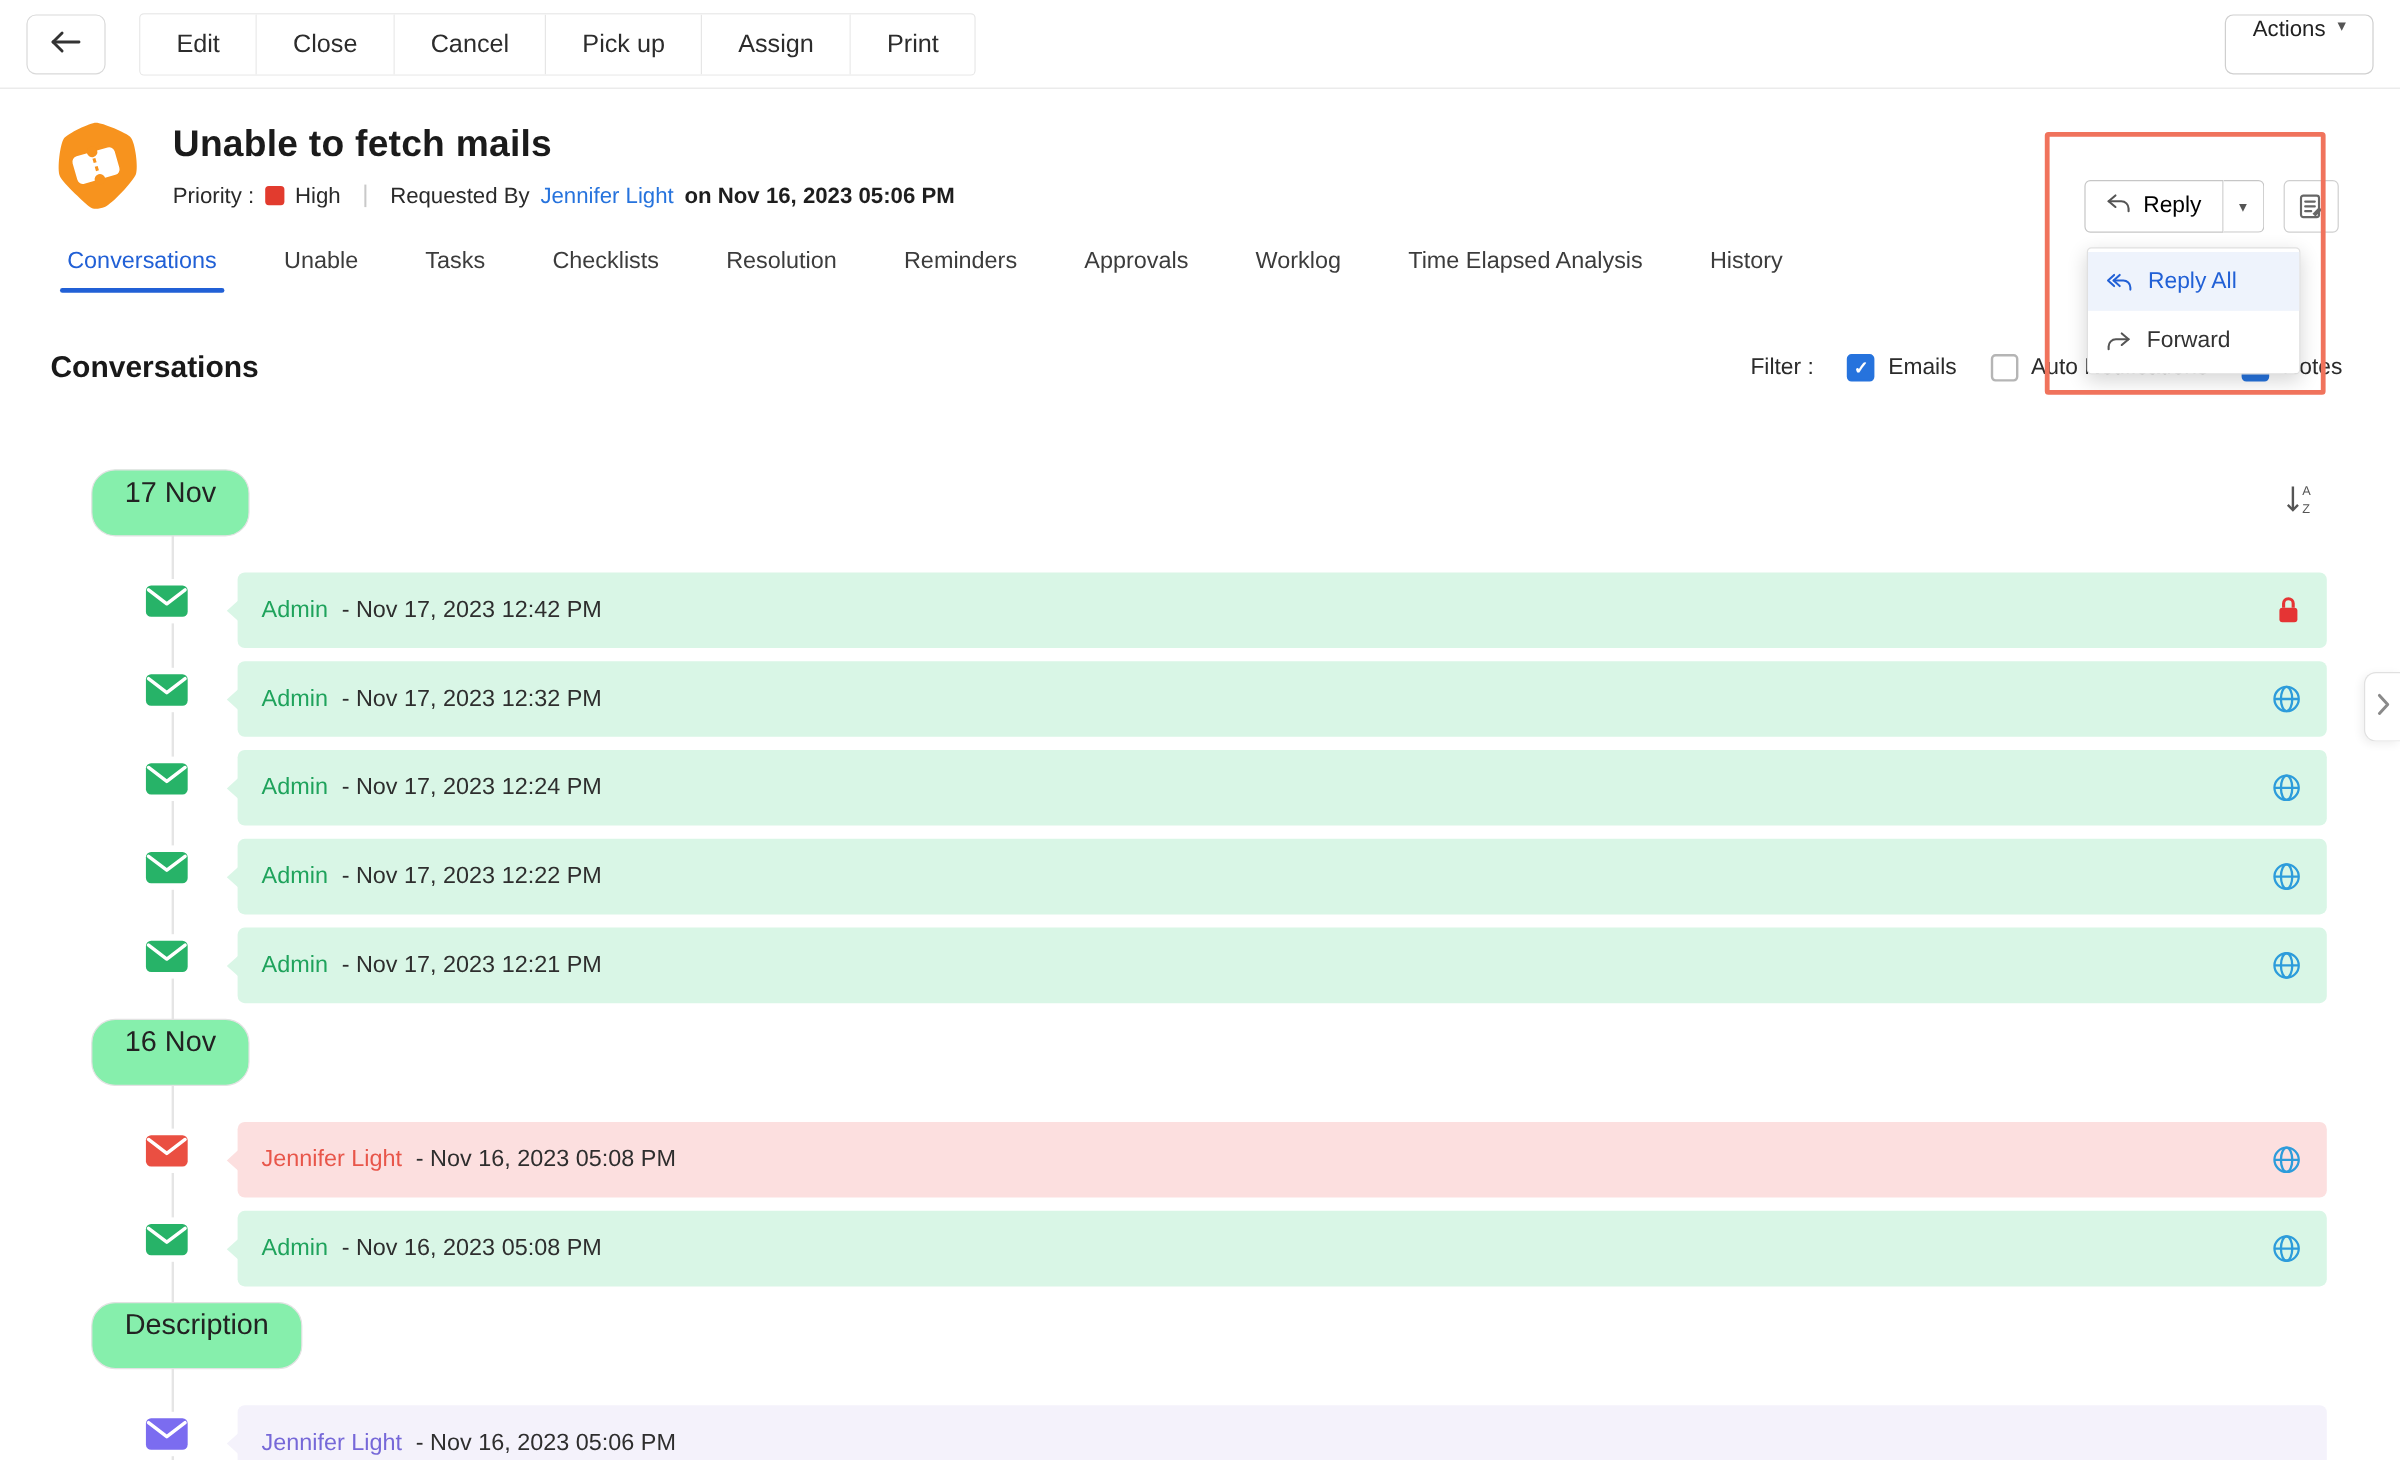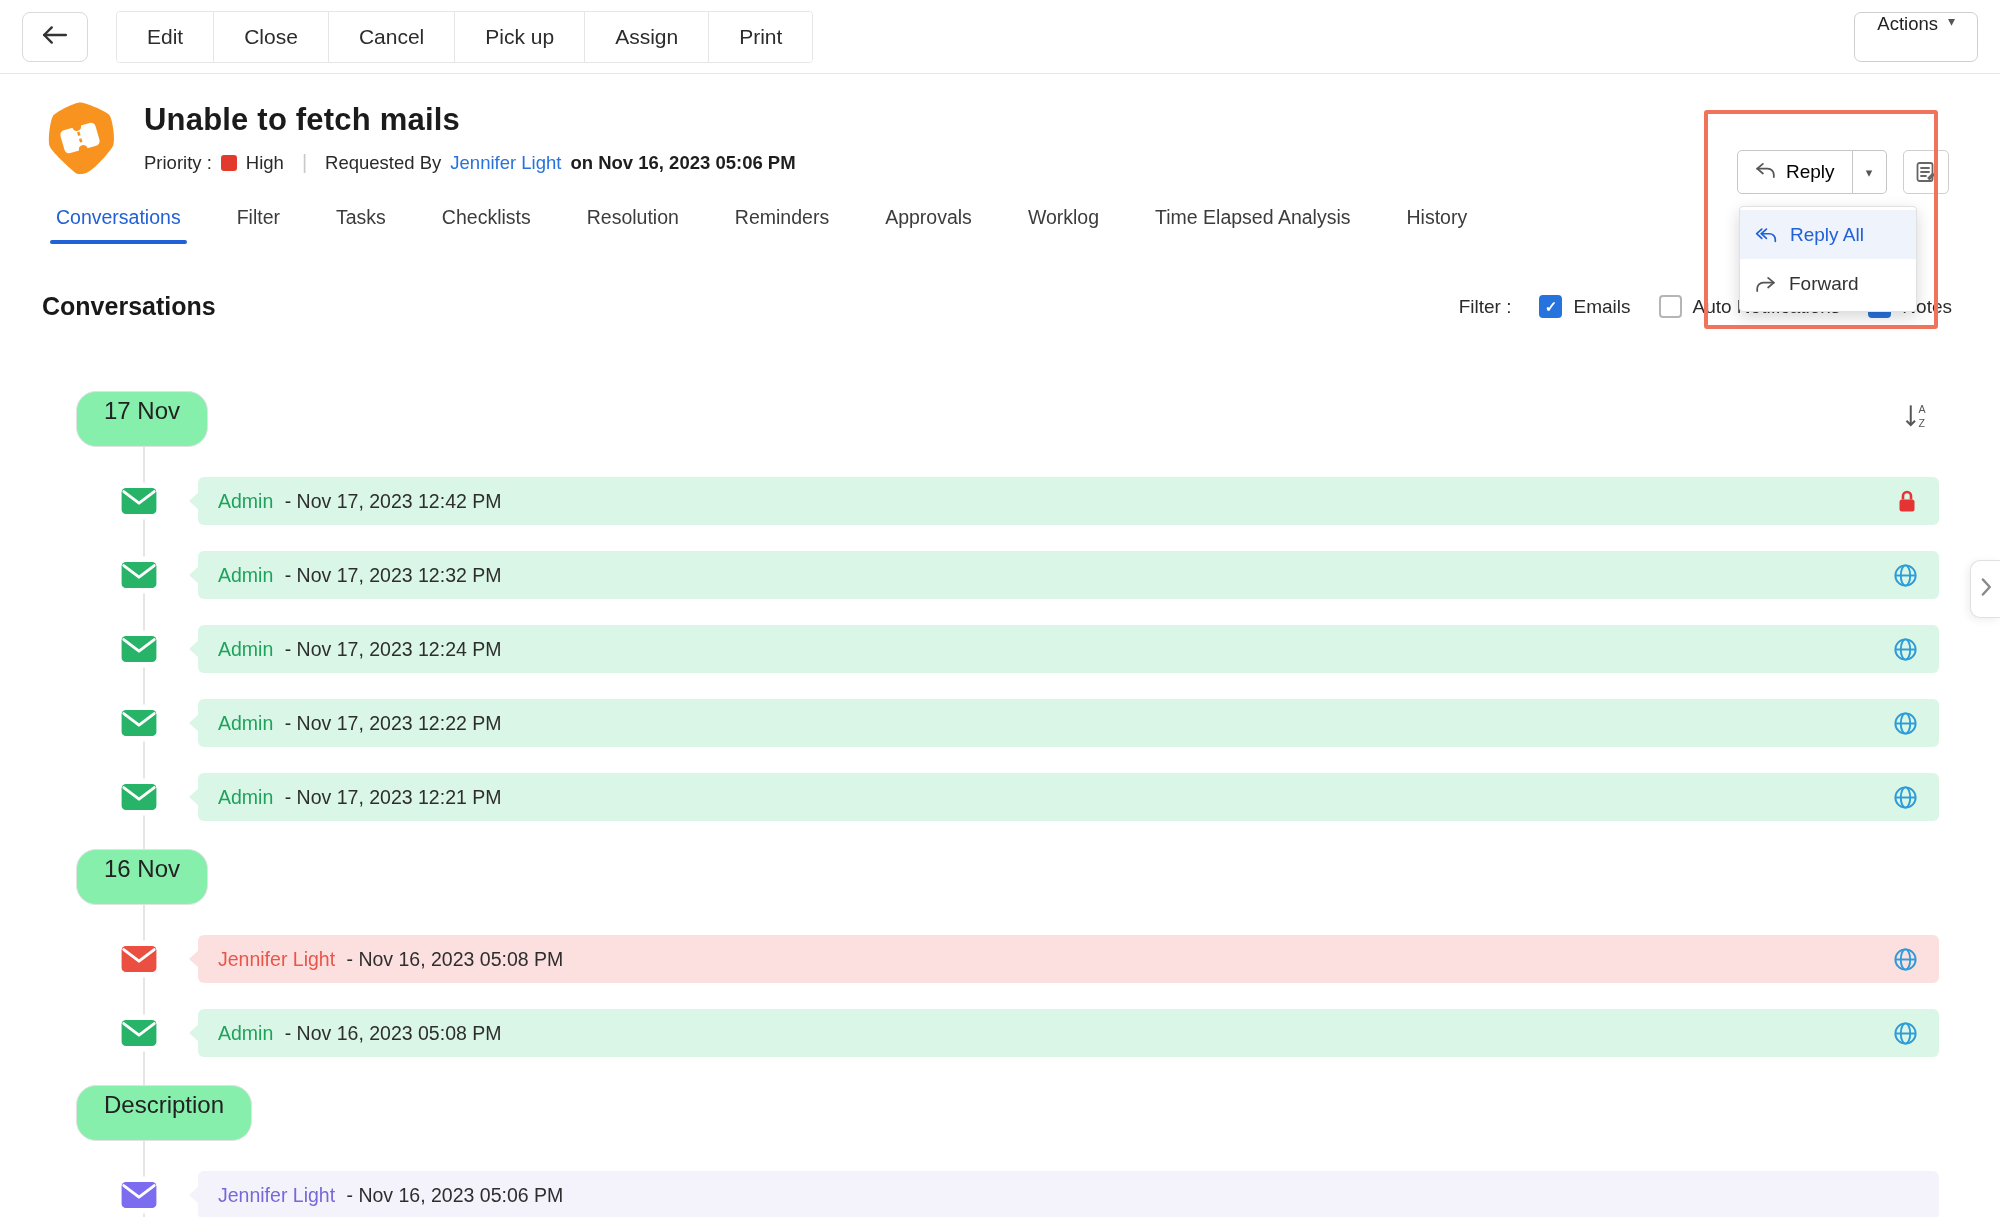--- a/index.html
+++ b/index.html
@@ -51,21 +51,21 @@
   
   .timeline { position:relative; margin-top:70px; padding-bottom:46px; }
   .rail { position:absolute; left:101px; top:24px; bottom:60px; width:2px; background:#e5e5e5; z-index:0; }
   .date-pill { position:relative; z-index:1; width:fit-content; margin:28px 0 30px 34px; padding:0 27px;
     height:56px; line-height:38px; background:#86efac; border:1px solid #e2e2e2; border-radius:20px;
     font-size:24px; color:#222; }
   .date-pill:first-child { margin-top:0; }
   .entry { position:relative; margin:0 13px 26px 0; height:48px; }
   .env { position:absolute; left:78px; top:50%; transform:translateY(-50%); z-index:1;
     background:#fff; padding:4px 0; display:flex; }
-  .bubble { margin-left:156px; height:48px; border-radius:6px; display:flex; align-items:center;
+  .bubble { margin-left:156px; height:63px; border-radius:6px; display:flex; align-items:center;
     padding:0 20px; position:relative; background:var(--bg); cursor:pointer; }
   .bubble::before { content:""; position:absolute; left:-9px; top:50%; transform:translateY(-50%);
     border:9px solid transparent; border-right:10px solid var(--bg); border-left:0; }
   .sender { font-size:19.5px; font-weight:500; }
   .ttext { font-size:19.5px; font-weight:500; color:#2e2e2e; margin-left:6px; }
   .right-ic { margin-left:auto; display:flex; align-items:center; }
   .sort-btn { position:absolute; top:10px; right:20px; background:none; border:none; cursor:pointer; z-index:2; }
 
   
   .reply-split { position:absolute; left:1737px; top:150px; display:flex; z-index:20; }
@@ -141,21 +141,21 @@
         <span class="meta-divider">|</span>
         <span>Requested By</span>
         <a class="requester-link">Jennifer Light</a>
         <span class="req-on">on Nov 16, 2023 05:06 PM</span>
       </div>
     </div>
   </div>
 
   <nav class="tabs" id="tabs">
       <div class="tab active">Conversations</div>
-      <div class="tab">Filter</div>
+      <div class="tab">Unable</div>
       <div class="tab">Tasks</div>
       <div class="tab">Checklists</div>
       <div class="tab">Resolution</div>
       <div class="tab">Reminders</div>
       <div class="tab">Approvals</div>
       <div class="tab">Worklog</div>
       <div class="tab">Time Elapsed Analysis</div>
       <div class="tab">History</div>
     </nav>
 

